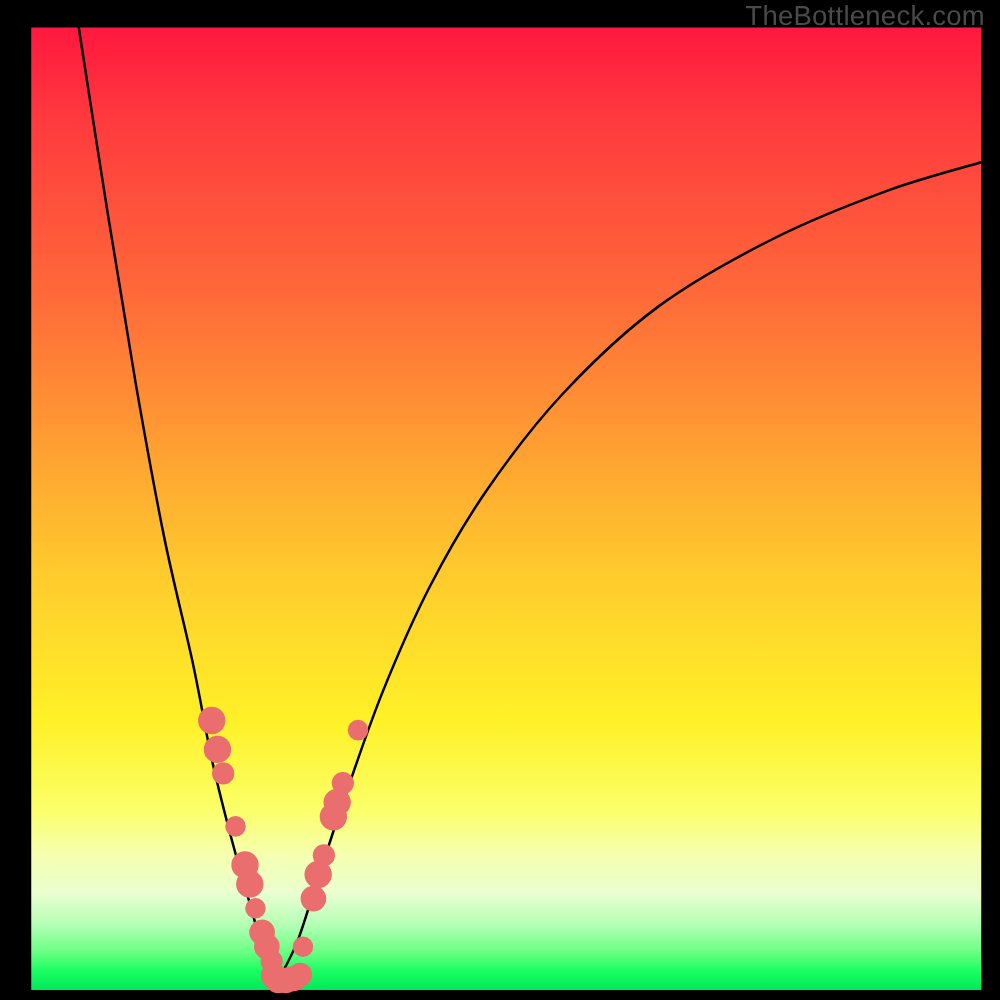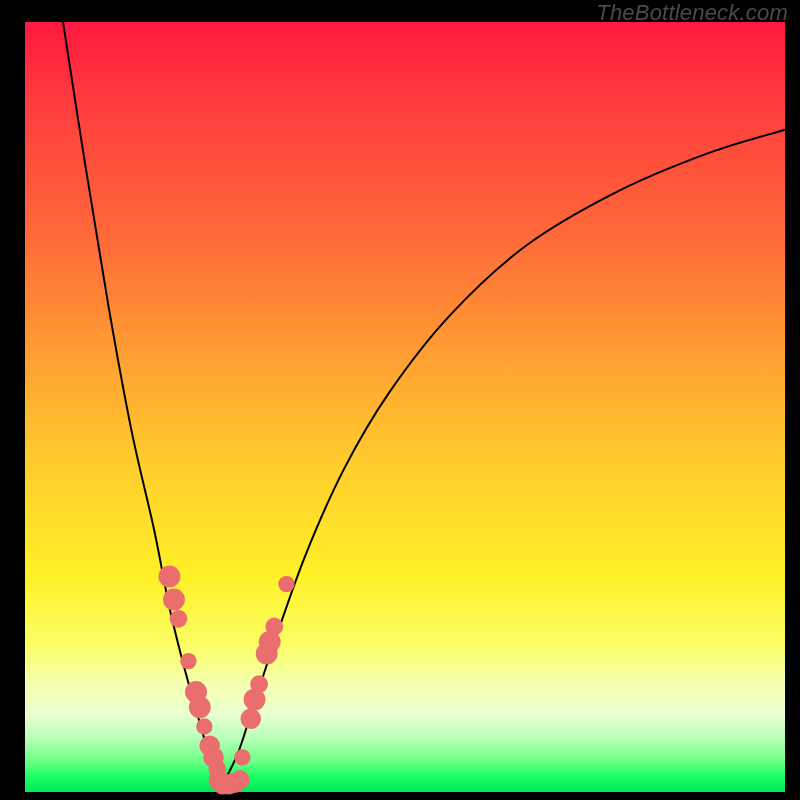--- a/index.html
+++ b/index.html
@@ -9,21 +9,20 @@
     height: 800px;
     overflow: hidden;
     background: #000;
     font-family: Arial, Helvetica, sans-serif;
   }
   .frame {
     position: relative;
     width: 800px;
     height: 800px;
     background: #000;
-    font-style: italic;
   }
   .plot-outer {
     position: absolute;
     left: 25px;
     top: 22px;
     width: 760px;
     height: 770px;
     background: #000;
   }
   .plot-area {

